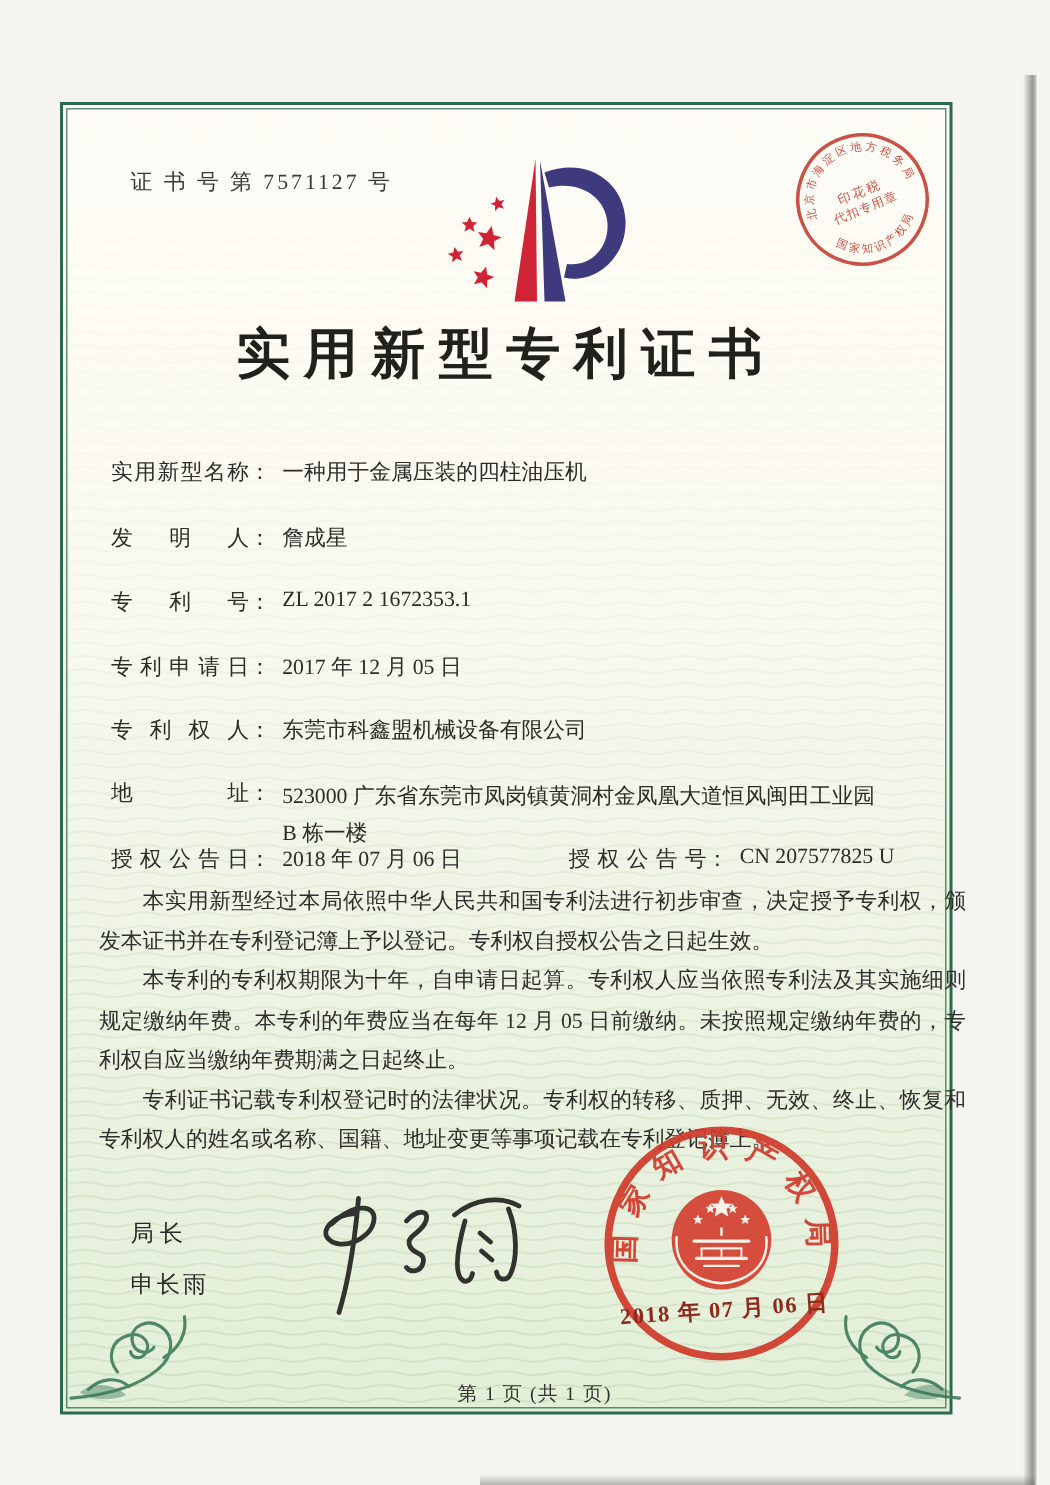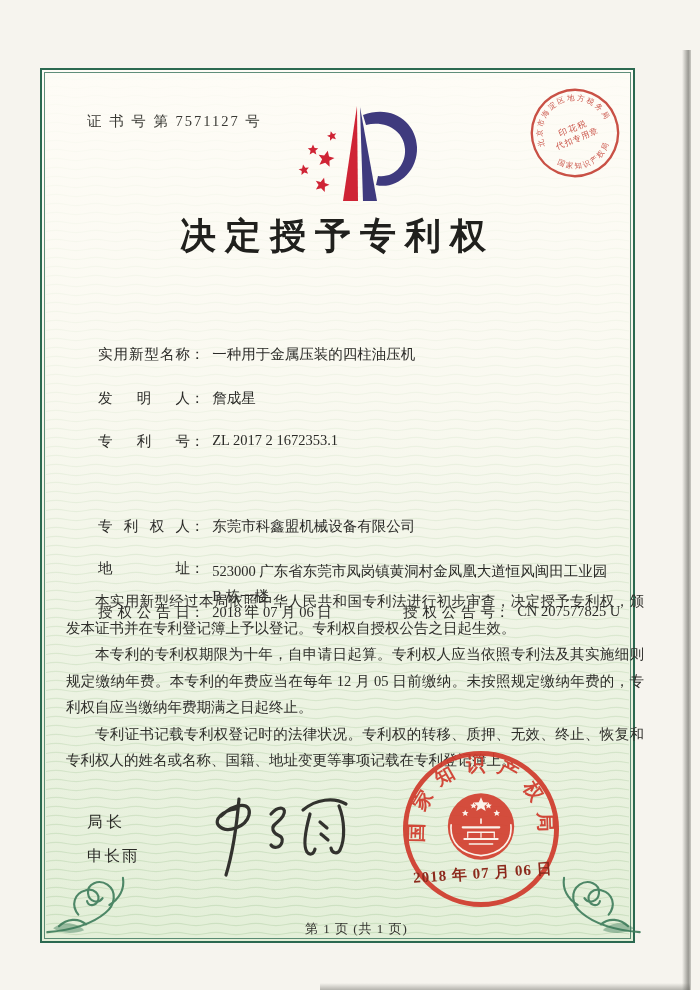--- a/index.html
+++ b/index.html
@@ -17,21 +17,21 @@
     position:absolute;left:40px;top:68px;width:591px;height:871px;
     border:2px solid #2b6950;
     background:linear-gradient(180deg,#fefcf6 0%,#f8f7ee 28%,#edf3e3 60%,#e3efd8 100%);
   }
   .frame::after{content:"";position:absolute;inset:2px;border:1px solid rgba(43,105,80,.75);pointer-events:none;}
   .waves{position:absolute;inset:4px;width:calc(100% - 8px);height:calc(100% - 8px);}
   .abs{position:absolute;}
   .cert-no{left:45px;top:42px;font-size:14.5px;letter-spacing:2px;color:#3a3a35;}
   .title{left:0;top:142px;width:100%;text-align:center;font-size:36px;font-weight:600;
     letter-spacing:9px;color:#20201d;}
-  .row{left:56px;height:22px;font-size:14.5px;white-space:nowrap;margin-top:40px;}
+  .row{left:32px;height:22px;font-size:14.5px;white-space:nowrap;}
   .lbl{display:inline-block;width:92px;text-align:justify;text-align-last:justify;vertical-align:top;}
   .colon{display:inline-block;vertical-align:top;}
   .val{display:inline-block;margin-left:4px;vertical-align:top;}
   .val-wrap{white-space:normal;width:408px;line-height:25px;}
   .pair2{position:absolute;left:305px;top:0;white-space:nowrap;}
   .paras{left:24px;top:518px;width:578px;font-size:14.5px;line-height:26.5px;
     text-align:justify;color:#2e2e2a;}
   .paras p{margin:0;text-indent:2em;}
   .officer-title{left:45px;top:742px;font-size:15.5px;letter-spacing:4px;color:#2a2a26;
     font-family:Liberation Serif, serif;text-align:right;}
@@ -99,33 +99,37 @@
     <polygon points="75,6 61,101 76,101" fill="#cf2435"></polygon>
     <polygon points="78,7 81,101 95,101" fill="#3f3a7e"></polygon>
     <path d="M81,15 C110,4 134,22 135,47 C136,73 113,90 94,85 L96,76 C113,78 124,64 123,49 C122,31 104,20 84,25 Z" fill="#3f3a7e"></path>
     <use href="#star" fill="#cf2435" transform="translate(50,36) scale(0.5) rotate(-14)"></use>
     <use href="#star" fill="#cf2435" transform="translate(31,50) scale(0.55)"></use>
     <use href="#star" fill="#cf2435" transform="translate(44,59) scale(0.85) rotate(12)"></use>
     <use href="#star" fill="#cf2435" transform="translate(22,70) scale(0.55) rotate(-10)"></use>
     <use href="#star" fill="#cf2435" transform="translate(40,85) scale(0.75) rotate(16)"></use>
   </svg>
 
-  <div class="abs title">决定授予专利权</div>
+  <div class="abs title">实用新型专利证书</div>
 
   <div class="abs row" style="top:235px">
     <span class="lbl">实用新型名称</span><span class="colon">：</span>
     <span class="val">一种用于金属压装的四柱油压机</span>
   </div>
   <div class="abs row" style="top:279px">
     <span class="lbl">发明人</span><span class="colon">：</span>
     <span class="val">詹成星</span>
   </div>
   <div class="abs row" style="top:322px">
     <span class="lbl">专利号</span><span class="colon">：</span>
     <span class="val">ZL 2017 2 1672353.1</span>
+  </div>
+  <div class="abs row" style="top:365px">
+    <span class="lbl">专利申请日</span><span class="colon">：</span>
+    <span class="val">2017 年 12 月 05 日</span>
   </div>
   <div class="abs row" style="top:407px">
     <span class="lbl">专利权人</span><span class="colon">：</span>
     <span class="val">东莞市科鑫盟机械设备有限公司</span>
   </div>
   <div class="abs row" style="top:449px;height:48px;">
     <span class="lbl">地址</span><span class="colon">：</span>
     <span class="val val-wrap">523000 广东省东莞市凤岗镇黄洞村金凤凰大道恒风闽田工业园 B 栋一楼</span>
   </div>
   <div class="abs row" style="top:493px">

